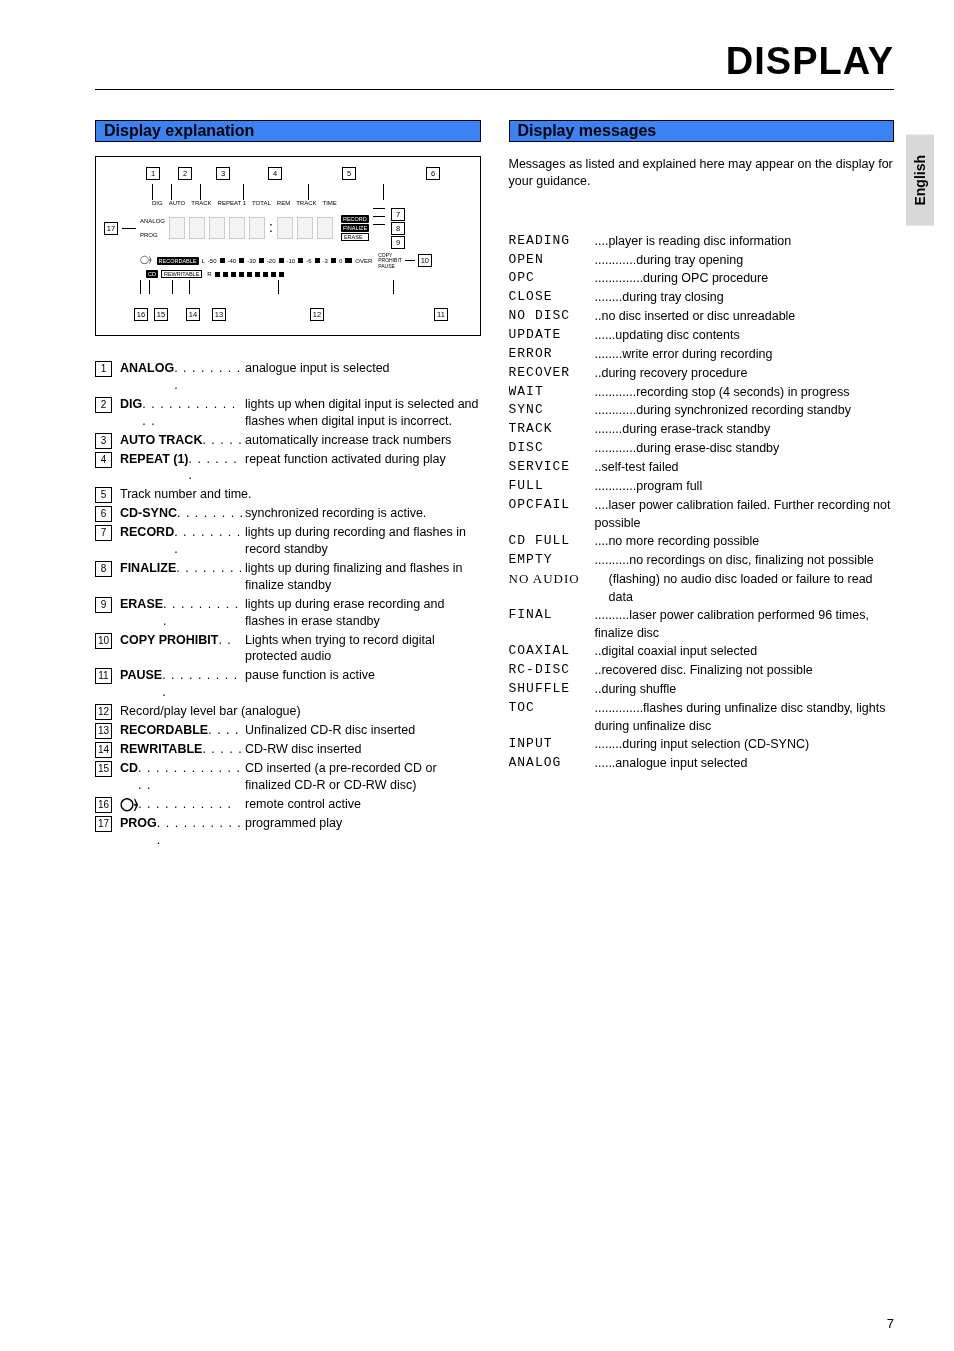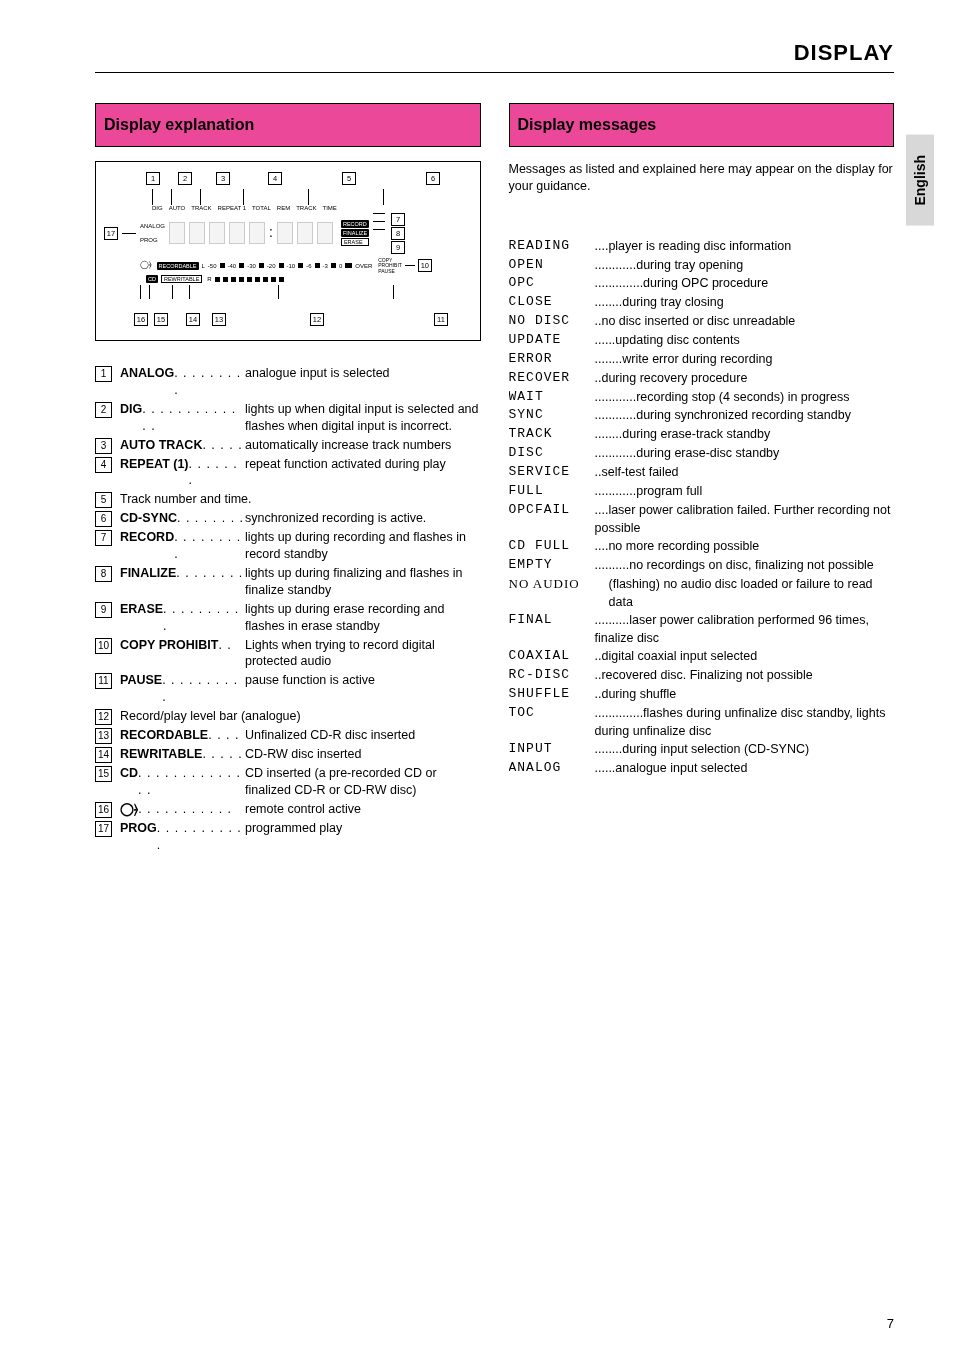--- a/index.html
+++ b/index.html
@@ -14,21 +14,21 @@
     box-sizing: border-box;
   }
   .page {
     padding: 40px 60px 30px 95px;
     box-sizing: border-box;
     height: 100%;
     position: relative;
   }
   .header-title {
     text-align: right;
-    font-size: 22px;
+    font-size: 38px;
     font-weight: bold;
     letter-spacing: 1px;
     margin-bottom: 6px;
   }
   .header-rule {
     border: none;
     border-top: 1px solid #000;
     margin: 0 0 30px 0;
   }
   .lang-tab {
@@ -46,22 +46,22 @@
   .columns {
     display: flex;
     gap: 28px;
   }
   .col {
     flex: 1;
     min-width: 0;
   }
   .section-heading {
     border: 1px solid #000;
-    background: #ec4899;
-    padding: 12px 8px;
+    background: #3b82f6;
+    padding: 1px 8px;
     font-weight: bold;
     font-size: 16px;
     margin: 0 0 14px 0;
   }
   .diagram {
     border: 1px solid #000;
     padding: 10px 8px 18px 8px;
     margin: 0 0 24px 0;
     font-size: 7px;
     line-height: 1.1;

